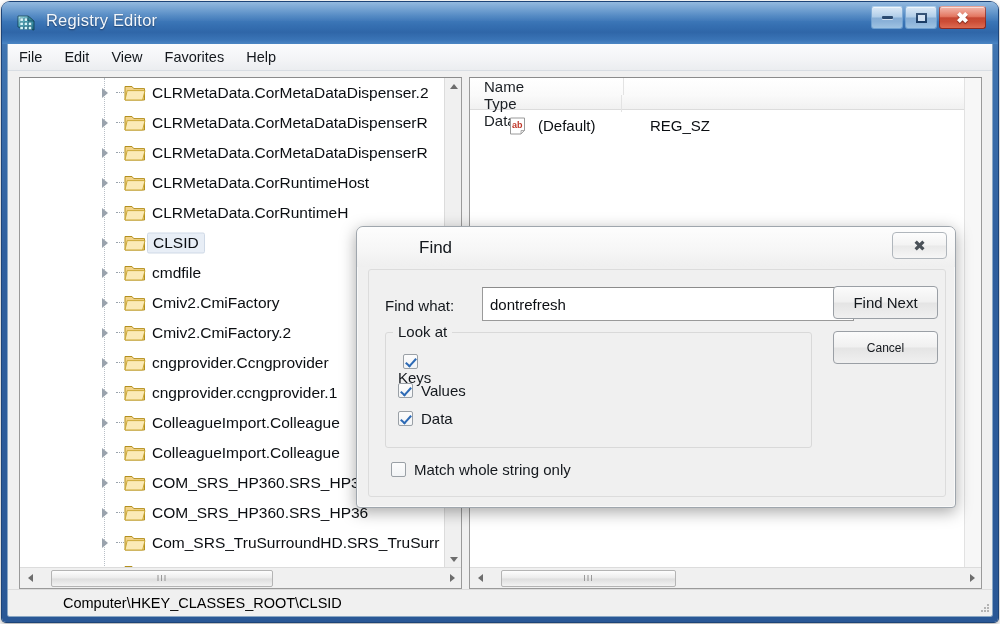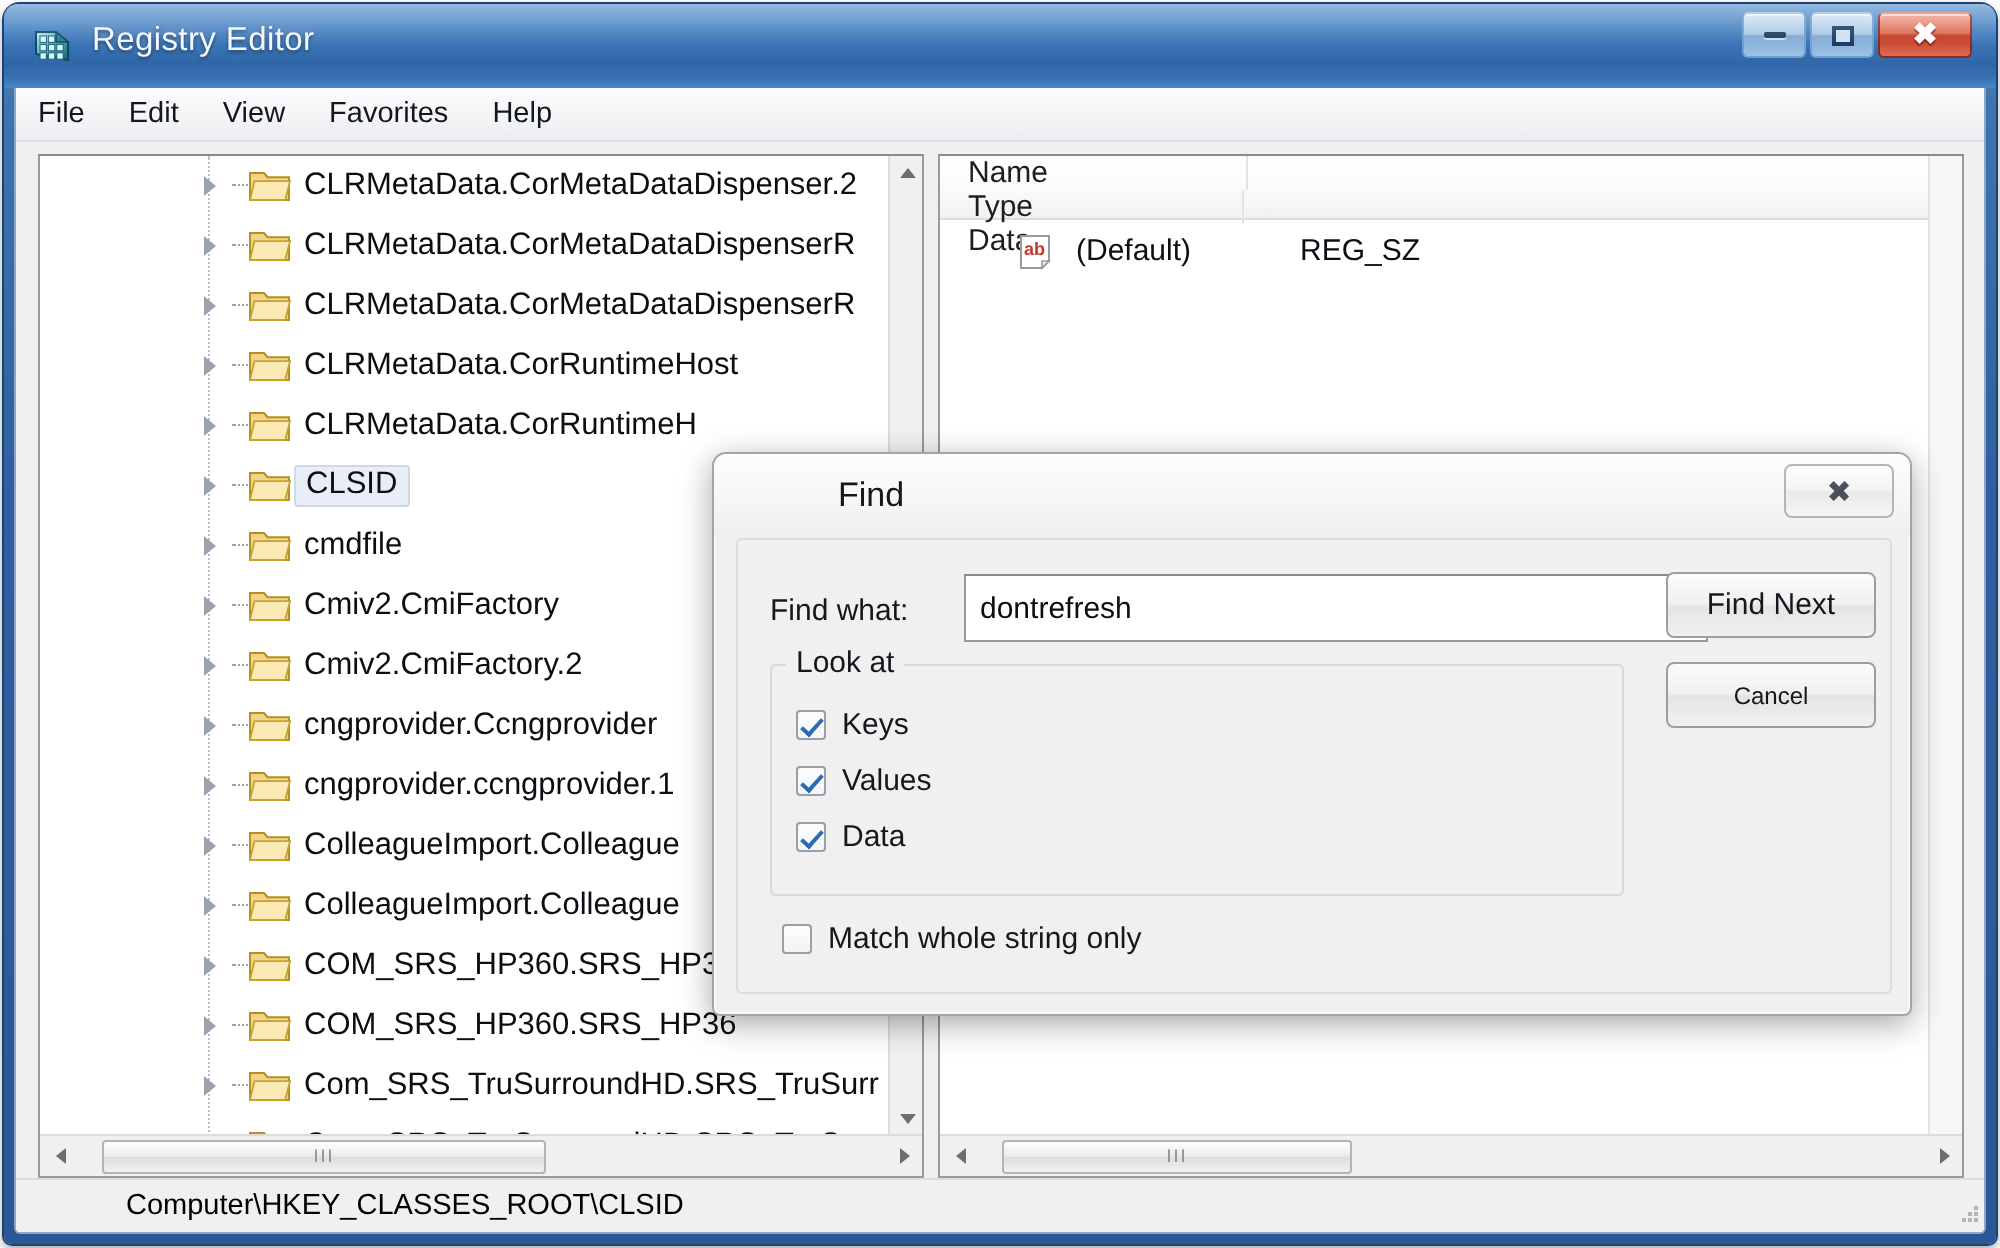--- a/index.html
+++ b/index.html
@@ -367,21 +367,21 @@
   #lookat-legend {
     position: absolute; left: 24px; top: 53px;
     background: #f0f0f0;
     padding: 0 5px;
     font-size: 15px; color: #14181d;
   }
   .cbrow {
     position: absolute; left: 29px;
     display: flex; align-items: center;
   }
-  #cb-keys   { top: 84px; }
+  #cb-keys   { top: 84px; flex-direction: column; }
   #cb-values { top: 112px; }
   #cb-data   { top: 140px; }
   #cb-match  { top: 191px; left: 22px; }
   .checkbox {
     width: 15px; height: 15px;
     background: linear-gradient(180deg, #fcfcfc 0%, #f2f4f6 100%);
     border: 1px solid #9aa0a6;
     border-radius: 2px;
     margin-right: 8px;
     position: relative;

